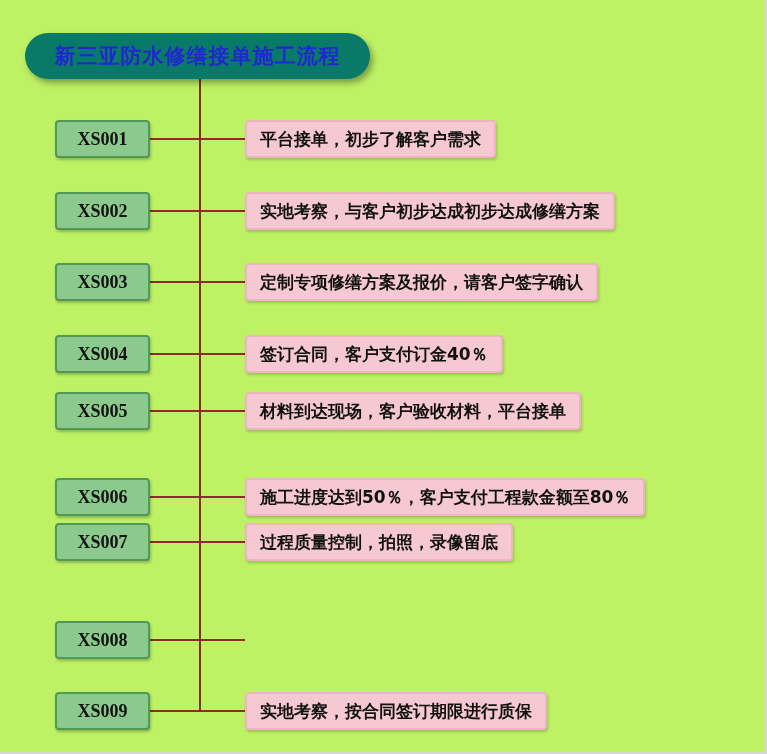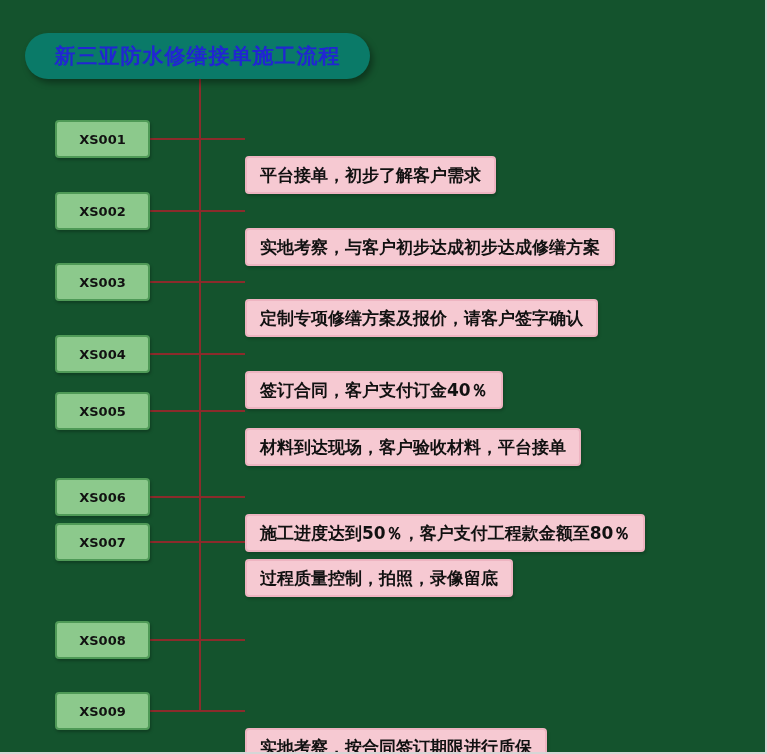--- a/index.html
+++ b/index.html
@@ -5,21 +5,21 @@
   html, body {
     margin: 0;
     padding: 0;
     background: #ffffff;
     font-family: "DejaVu Sans", "Liberation Sans", sans-serif;
   }
   .canvas {
     position: relative;
     width: 767px;
     height: 754px;
-    background: #14532d;
+    background: #bef264;
     border-right: 2px solid #d6d6d6;
     border-bottom: 2px solid #d6d6d6;
     box-sizing: border-box;
     overflow: hidden;
   }
   .title-pill {
     position: absolute;
     left: 25px;
     top: 33px;
     width: 345px;
@@ -58,24 +58,25 @@
     top: 0;
     width: 95px;
     height: 38px;
     background: var(--step_fill, #8cc98c);
     border: 2px solid var(--step_border, #4f9a57);
     border-radius: 4px;
     box-sizing: border-box;
     display: flex;
     align-items: center;
     justify-content: center;
-    font-size: 13px;
+    font-size: 18px;
     font-weight: bold;
     color: #111111;
     box-shadow: 1px 2px 3px rgba(0,0,0,0.25);
+    font-family: Liberation Serif, serif;
   }
   .h-line {
     position: absolute;
     left: 150px;
     top: 18px;
     width: 95px;
     height: 2px;
     background: var(--line_color, #8b2b2b);
   }
   .desc-box {
@@ -88,21 +89,20 @@
     border-radius: 4px;
     box-sizing: border-box;
     display: flex;
     align-items: center;
     padding: 0 13px;
     font-size: 17px;
     font-weight: bold;
     color: #111111;
     white-space: nowrap;
     box-shadow: 1px 2px 3px rgba(0,0,0,0.2);
-    margin-top: 36px;
   }
   .r1 { top: 120px; }
   .r2 { top: 192px; }
   .r3 { top: 263px; }
   .r4 { top: 335px; }
   .r5 { top: 392px; }
   .r6 { top: 478px; }
   .r7 { top: 523px; }
   .r8 { top: 621px; padding-left: 8px; }
   .r9 { top: 692px; }

